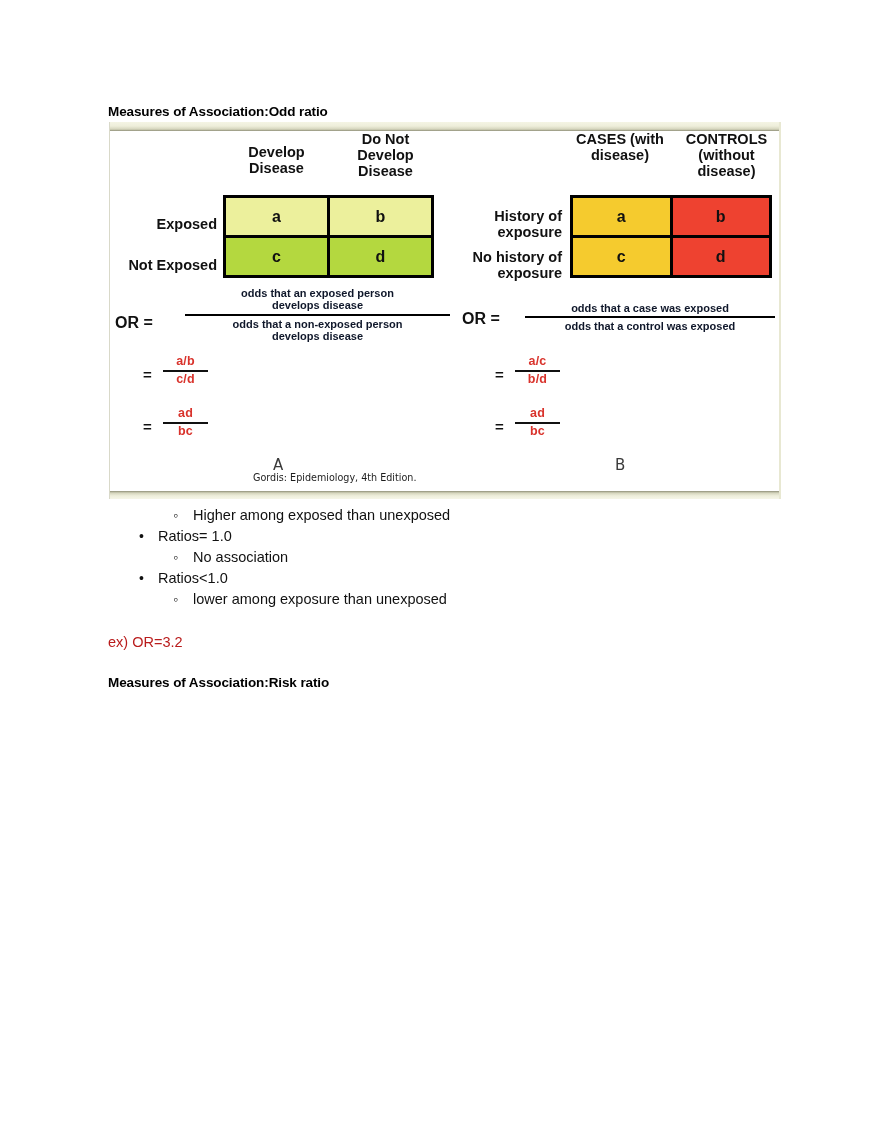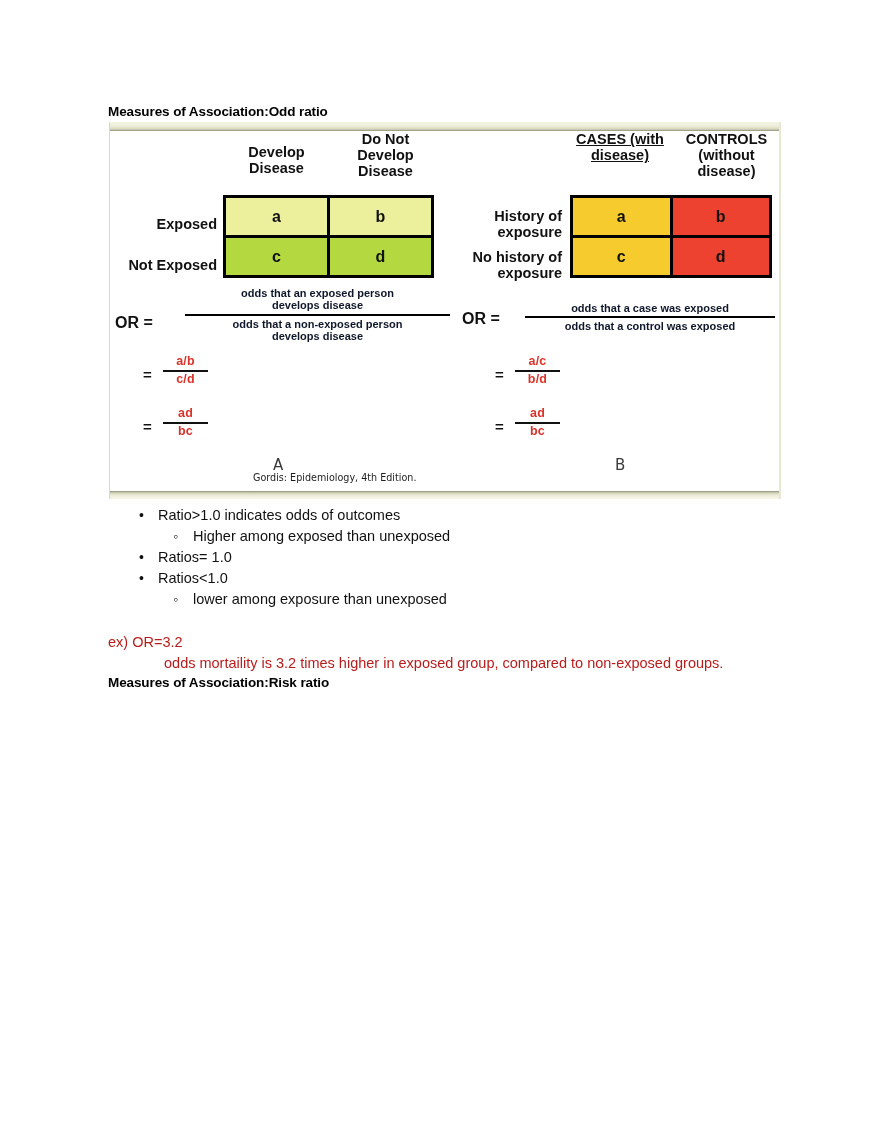--- a/index.html
+++ b/index.html
@@ -270,21 +270,21 @@
       <div class="eqsmall" style="left:33px; top:296px;">=</div>
       <div class="rfrac" style="left:53px; top:285px; width:45px;">
         <div class="num">ad</div>
         <div class="bar"></div>
         <div class="den">bc</div>
       </div>
     </div>
 
     <div class="tbl-wrap">
 
-      <div class="colhead" style="left:455px; top:9px; width:110px;text-decoration:underline;">CASES
+      <div class="colhead" style="left:455px; top:9px; width:110px;">CASES
 (with
 disease)</div>
 
       <div class="colhead" style="left:560px; top:9px; width:113px;">CONTROLS
 (without
 disease)</div>
 
       <div class="rowlabel" style="left:342px; top:78px; width:110px;">History of
 exposure</div>
 
@@ -323,25 +323,24 @@
       </div>
     </div>
 
     <div class="panel-letter" style="left:163px; top:334px;">A</div>
     <div class="panel-letter" style="left:505px; top:334px;">B</div>
 
     <div class="credit" style="left:143px; top:350px;">Gordis: Epidemiology, 4th Edition.</div>
   </div>
 
   <div class="bullets">
-    <div class="li lvl1">Ratio&gt;1.0 indicates odds of outcomes</div>
     <div class="li lvl2">Higher among exposed than unexposed</div>
     <div class="li lvl1">Ratios= 1.0</div>
+    <div class="li lvl2">No association</div>
     <div class="li lvl1">Ratios&lt;1.0</div>
     <div class="li lvl2">lower among exposure than unexposed</div>
   </div>
 
   <div class="ptext" id="ex-line">ex) OR=3.2</div>
-  <div class="ptext" id="ex-detail">odds mortaility is 3.2 times higher in exposed group, compared to non-exposed groups.</div>
 
   <div class="doc-heading" id="heading-risk">Measures of Association:Risk ratio</div>
 
 </div>
 
 </body></html>

